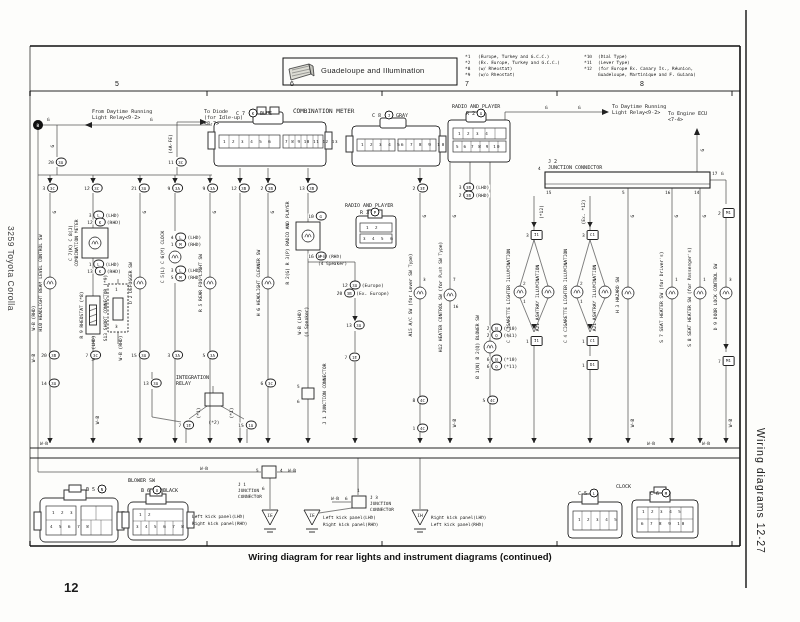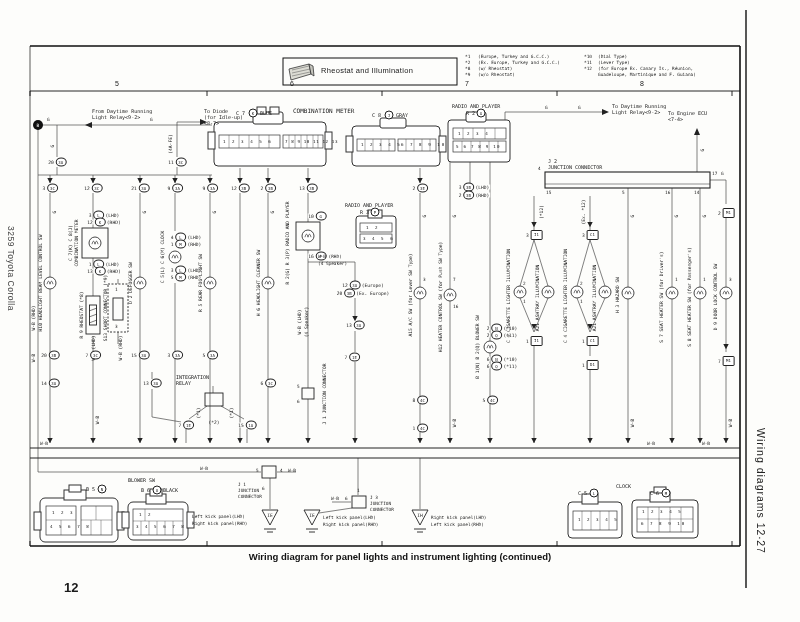--- a/index.html
+++ b/index.html
@@ -197,21 +197,21 @@
         <use href="#lamp" x="700" y="293"></use>
         <use href="#lamp" x="726" y="293"></use>
     <use href="#lamp" x="95" y="243"></use>
         <use href="#lamp" x="175" y="257"></use>
         <use href="#lamp" x="308" y="236"></use>
   </g>
 
   <circle cx="38" cy="125" r="5" fill="#111"></circle>
 </svg>
 
-<div class="title">Rheostat and Illumination</div>
+<div class="title">Guadeloupe and Illumination</div>
 <div class="lab f4" style="left:465px;top:54px">*1</div>
 <div class="lab f4" style="left:478px;top:54px">(Europe, Turkey and G.C.C.)</div>
 <div class="lab f4" style="left:465px;top:60px">*2</div>
 <div class="lab f4" style="left:478px;top:60px">(Ex. Europe, Turkey and G.C.C.)</div>
 <div class="lab f4" style="left:465px;top:66px">*8</div>
 <div class="lab f4" style="left:478px;top:66px">(w/ Rheostat)</div>
 <div class="lab f4" style="left:465px;top:72px">*9</div>
 <div class="lab f4" style="left:478px;top:72px">(w/o Rheostat)</div>
 <div class="lab f4" style="left:584px;top:54px">*10</div>
 <div class="lab f4" style="left:598px;top:54px">(Dial Type)</div>
@@ -601,18 +601,18 @@
 <div class="lab f4" style="left:192px;top:521px">Right kick panel(RHD)</div>
 <div class="lab" style="left:616px;top:483px">CLOCK</div>
 <div class="lab" style="left:578px;top:490px">C 5</div>
 <div class="circ" style="left:594px;top:493px">L</div>
 <div class="lab" style="left:650px;top:490px">C 6</div>
 <div class="circ" style="left:666px;top:493px">M</div>
 <div class="digits" style="left:578px;top:517px">1 2 3 4 5</div>
 <div class="digits" style="left:642px;top:509px">1 2 3 4 5</div>
 <div class="digits" style="left:641px;top:521px">6 7 8 9 10</div>
 
-<div class="caption">Wiring diagram for panel lights and instrument lighting (continued)</div>
+<div class="caption">Wiring diagram for rear lights and instrument diagrams (continued)</div>
 <div class="spine">3259 Toyota Corolla</div>
 <div class="edge">Wiring diagrams  12‧27</div>
 <div class="pagenum">12</div>
 
 </div>
 
 </body></html>

